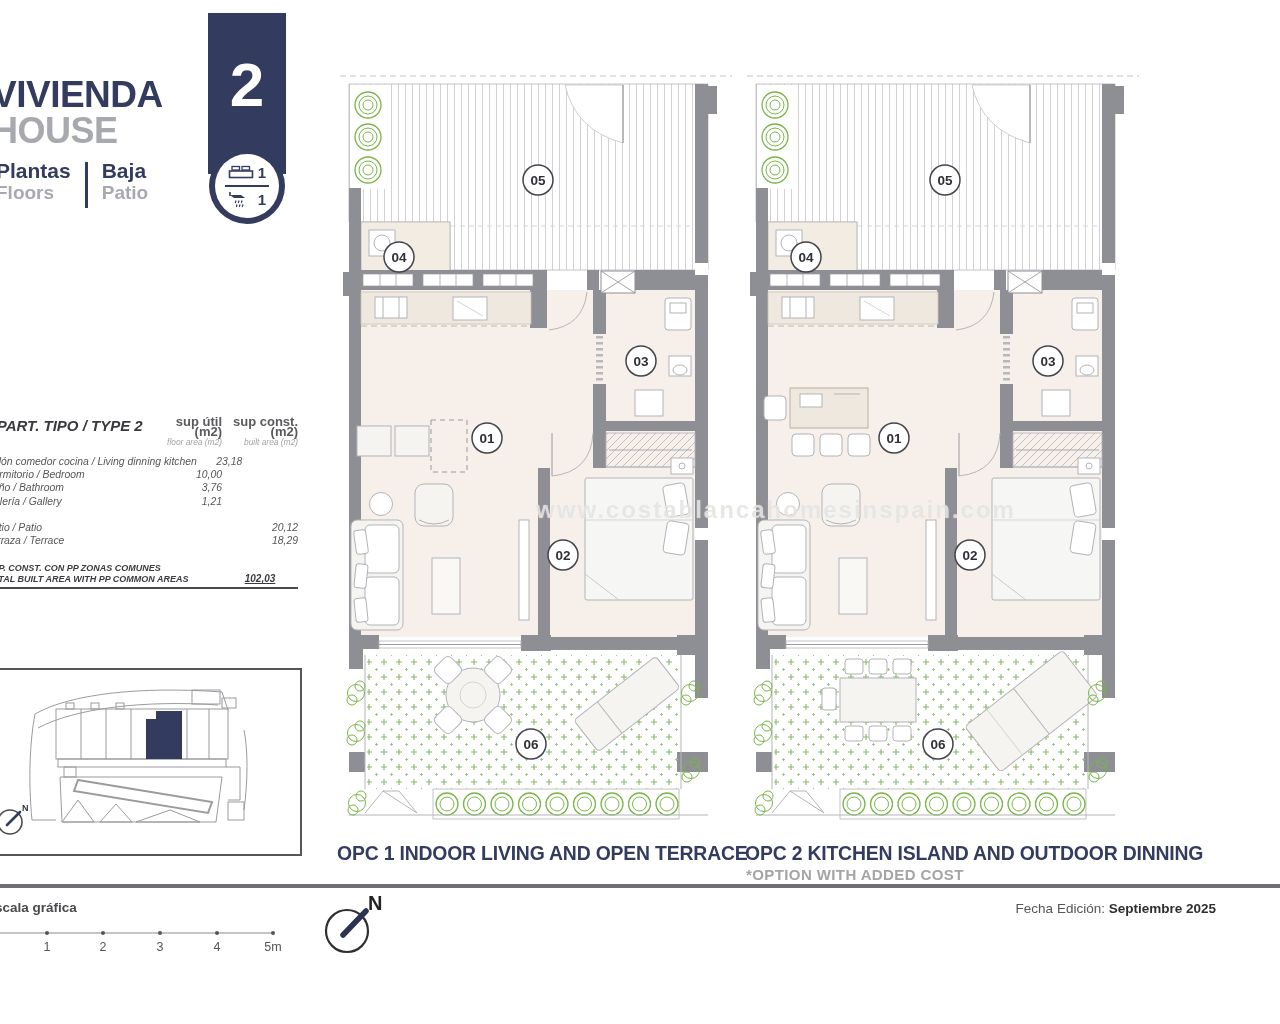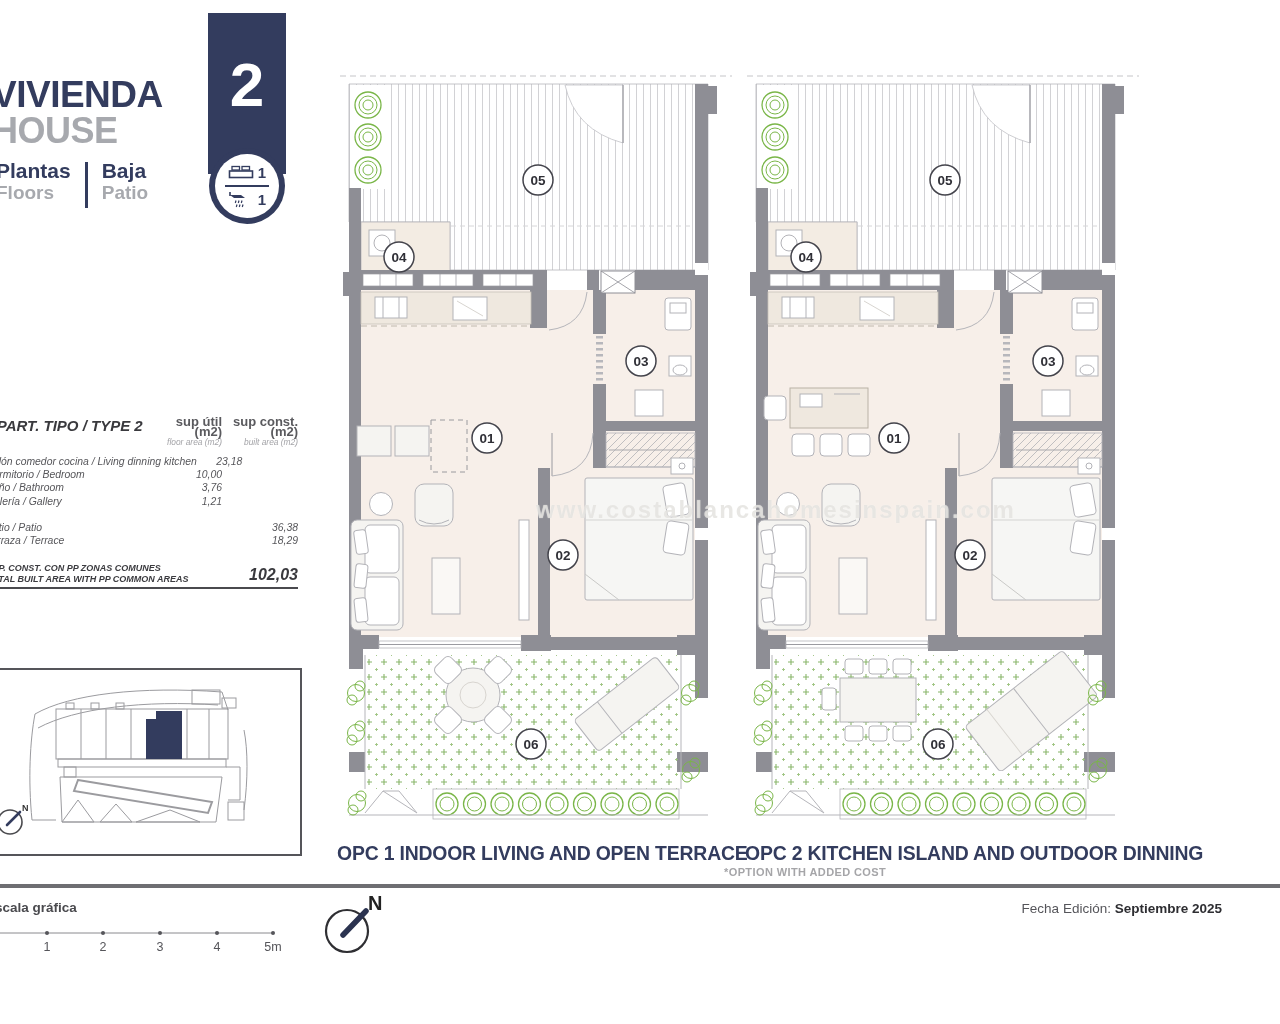--- a/index.html
+++ b/index.html
@@ -31,36 +31,36 @@
   .at-ch1{font-size:13px;font-weight:bold;color:#5a5a5e;}
   .at-ch2{font-size:8.4px;font-style:italic;color:#a3a3a7;}
   .at-rows{margin-top:8px;}
   .at-row{display:flex;font-size:10.4px;font-style:italic;line-height:13.2px;color:#56565a;}
   .at-row.gap{margin-top:13px;}
   .at-lab{flex:1;white-space:nowrap;}
   .at-v1{width:62px;text-align:right;}
   .at-v2{width:76px;text-align:right;}
   .at-total{display:flex;align-items:flex-end;margin-top:16px;padding-bottom:3px;border-bottom:2px solid #4a4a4e;}
   .at-tlab{flex:1;font-size:9px;font-weight:bold;font-style:italic;line-height:10.5px;color:#3c3c40;}
-  .at-tval{width:76px;text-align:right;font-size:16px;font-weight:bold;font-style:italic;color:#3a3a3e;}
+  .at-tval{width:76px;text-align:center;font-size:10px;font-weight:bold;font-style:italic;color:#3a3a3e;text-decoration:underline;}
   
   .site-plan{left:-42px;top:668px;width:340px;height:184px;border:2px solid #55555a;background:#fff;}
   
   .plan{top:58px;width:402px;height:775px;}
   .watermark{left:486px;top:496px;width:580px;text-align:center;font-size:24px;font-weight:bold;
              letter-spacing:2px;color:rgba(214,211,206,.55);text-shadow:0 0 1px rgba(255,255,255,.8);
              pointer-events:none;z-index:5;}
   .caption{font-size:20px;font-weight:bold;color:#333c5e;letter-spacing:-.2px;transform:scaleX(.97);transform-origin:left;white-space:nowrap;}
   .cap1{left:337px;top:842px;}
   .cap2{left:745px;top:842px;}
-  .subcaption{left:724px;top:866px;font-size:11px;font-weight:bold;color:#a5a5a8;letter-spacing:.4px;}
+  .subcaption{left:746px;top:866px;font-size:15px;font-weight:bold;color:#a5a5a8;letter-spacing:.4px;}
   
   .footer-line{left:0;top:884px;width:1280px;height:4px;background:#6e6e72;}
   .scale-label{left:-14px;top:900px;font-size:13.5px;font-weight:bold;color:#4a4a4e;}
-  .fecha{right:58px;top:901px;font-size:13.5px;color:#55555a;}
+  .fecha{right:64px;top:901px;font-size:13.5px;color:#55555a;}
   .fecha b{color:#2e2e32;}
   .disclaimer{left:495px;top:929px;width:730px;text-align:center;font-size:10px;font-style:italic;
               color:#8a8a8e;line-height:14.5px;}
 </style>
 </head>
 <body>
 
 <div class="abs title-primary">VIVIENDA</div>
 <div class="abs title-secondary">HOUSE</div>
 
@@ -136,21 +136,21 @@
                  <span class="at-v2"></span>
       </div>
       <div class="at-row">
         <span class="at-lab">Galería / Gallery</span>
                  <span class="at-v1">1,21</span>
                  <span class="at-v2"></span>
       </div>
       <div class="at-row gap">
         <span class="at-lab">Patio / Patio</span>
                  <span class="at-v1"></span>
-                 <span class="at-v2">36,38</span>
+                 <span class="at-v2">20,12</span>
       </div>
       <div class="at-row">
         <span class="at-lab">Terraza / Terrace</span>
                  <span class="at-v1"></span>
                  <span class="at-v2">18,29</span>
       </div>
     </div>
   <div class="at-total">
     <div class="at-tlab">
       <div>SUP. CONST. CON PP ZONAS COMUNES</div>

